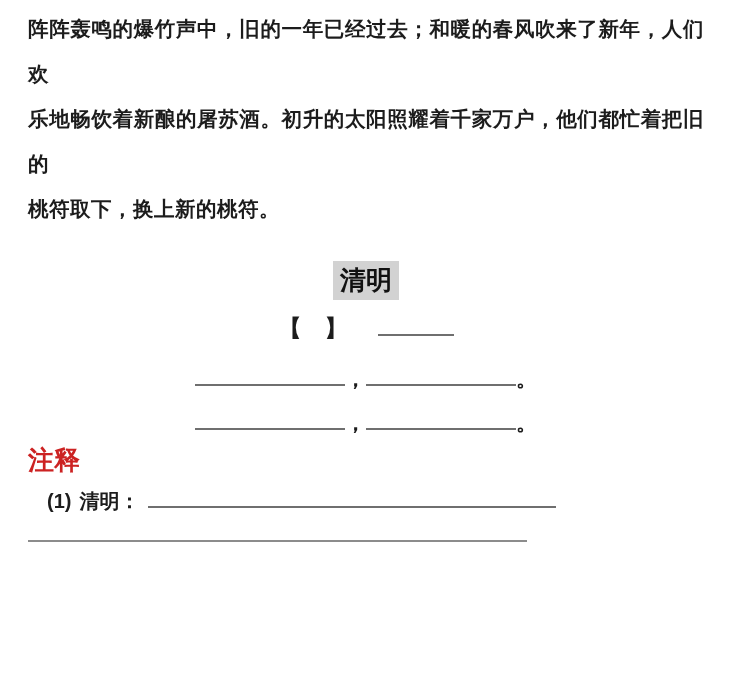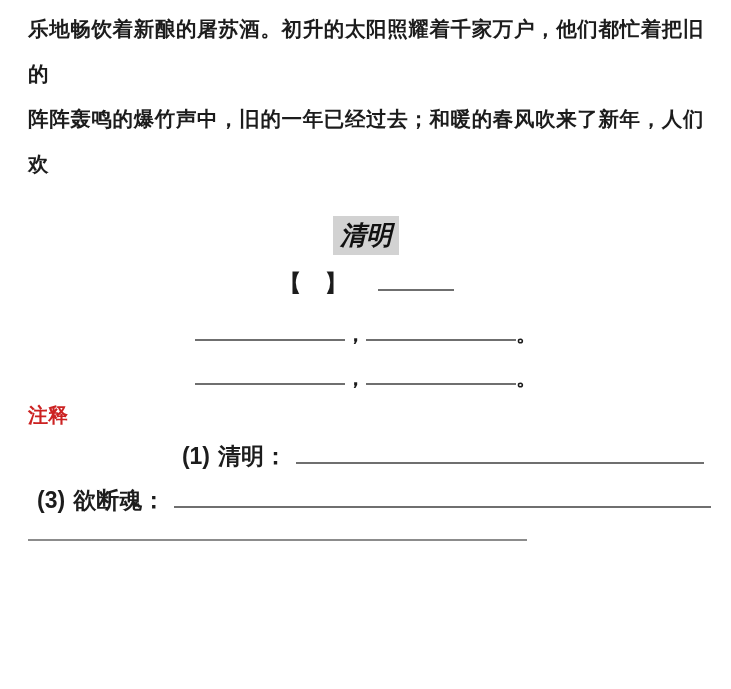--- a/index.html
+++ b/index.html
@@ -25,50 +25,48 @@
   .intro-line.just { white-space: normal; text-align: justify; text-align-last: justify; }
   
   .title-row { text-align: center; margin-top: 30px; }
   .title-hl {
     display: inline-block;
     background: #d2d2d2;
     font-size: 26px;
     line-height: 1.2;
     padding: 4px 7px;
     color: #111;
-    font-style: italic;
   }
   
   .author-row { text-align: center; margin-top: 13px; font-size: 23px; line-height: 30px; }
   
   .blank {
     display: inline-block;
     height: 1em;
     border-bottom: 2px solid #6f6f6f;
   }
   .u-author { width: 76px; margin-left: 30px; }
   
   .poem { margin-top: 14px; }
   .poem-row { text-align: center; font-size: 21px; line-height: 44px; }
   .u-poem { width: 150px; }
   
   .sec-head {
     color: #cc2222;
-    font-size: 20px;
+    font-size: 26px;
     line-height: 26px;
     margin-top: 2px;
   }
   
   .notes { margin-top: 6px; }
   .note-item {
-    margin-left: 9px;
-    font-size: 23px;
+    margin-left: 19px;
+    font-size: 20px;
     line-height: 44px;
     white-space: nowrap;
-    text-align: right;
   }
   .note-item .term { margin-left: 8px; }
   .note-item .blank { margin-left: 9px; }
   .u1 { width: 408px; }
   .u2 { width: 255px; }
   .u3 { width: 537px; }
   .u4 { width: 254px; }
   .cont-line {
     width: 499px;
     border-bottom: 2px solid #8c8c8c;
@@ -77,22 +75,23 @@
     margin-bottom: 12px;
   }
   .note-item.after-cont { margin-top: 0; }
 </style>
 </head>
 <body>
 
 <div class="page">
 
   <div>
+    <div class="intro-line just">阵阵轰鸣的爆竹声中，旧的一年已经过去；和暖的春风吹来了新年，人们欢</div>
     <div class="intro-line just">乐地畅饮着新酿的屠苏酒。初升的太阳照耀着千家万户，他们都忙着把旧的</div>
-    <div class="intro-line just">阵阵轰鸣的爆竹声中，旧的一年已经过去；和暖的春风吹来了新年，人们欢</div>
+    <div class="intro-line">桃符取下，换上新的桃符。</div>
   </div>
 
   <div class="title-row">
     <span class="title-hl">清明</span>
   </div>
 
   <div class="author-row">
     <span>【　】</span><span class="blank u-author"></span>
   </div>
 
@@ -104,22 +103,19 @@
       <span class="blank u-poem"></span><span>，</span><span class="blank u-poem"></span><span>。</span>
     </div>
   </div>
 
   <div class="sec-head">注释</div>
 
   <div class="notes">
     <div class="note-item">
       <span>(1)</span><span class="term">清明：</span><span class="blank u1"></span>
     </div>
-    <div class="note-item">
-      <span>(3)</span><span class="term">欲断魂：</span><span class="blank u3"></span>
-    </div>
     <div class="cont-line"></div>
     <div class="note-item">
       
     </div>
   </div>
 
 </div>
 
 </body></html>

